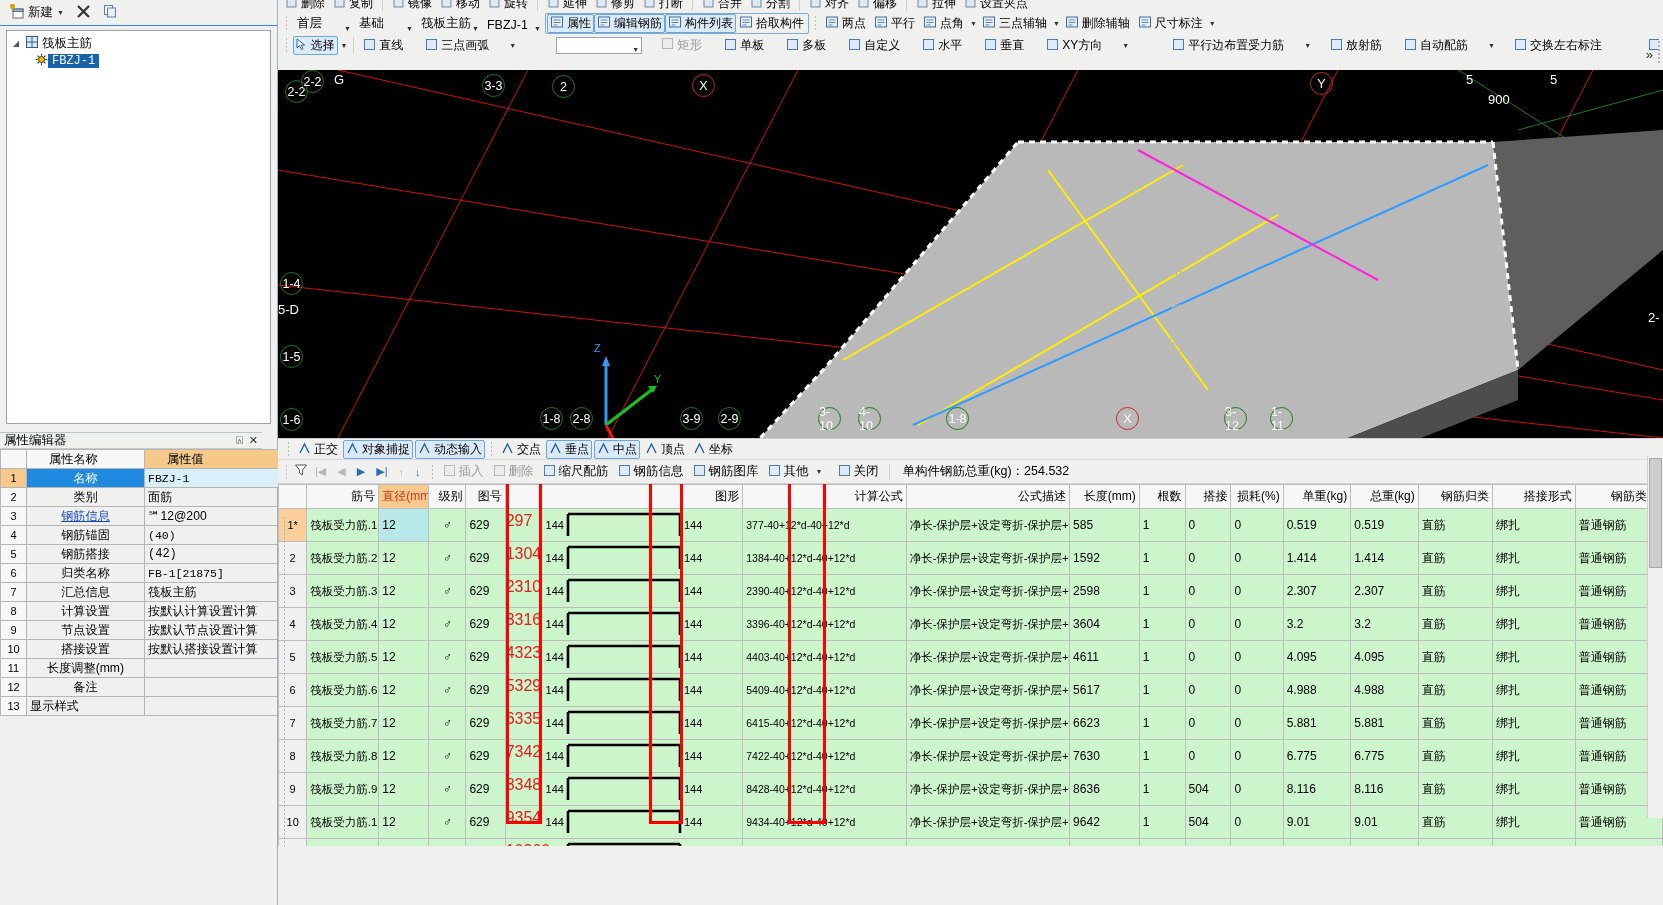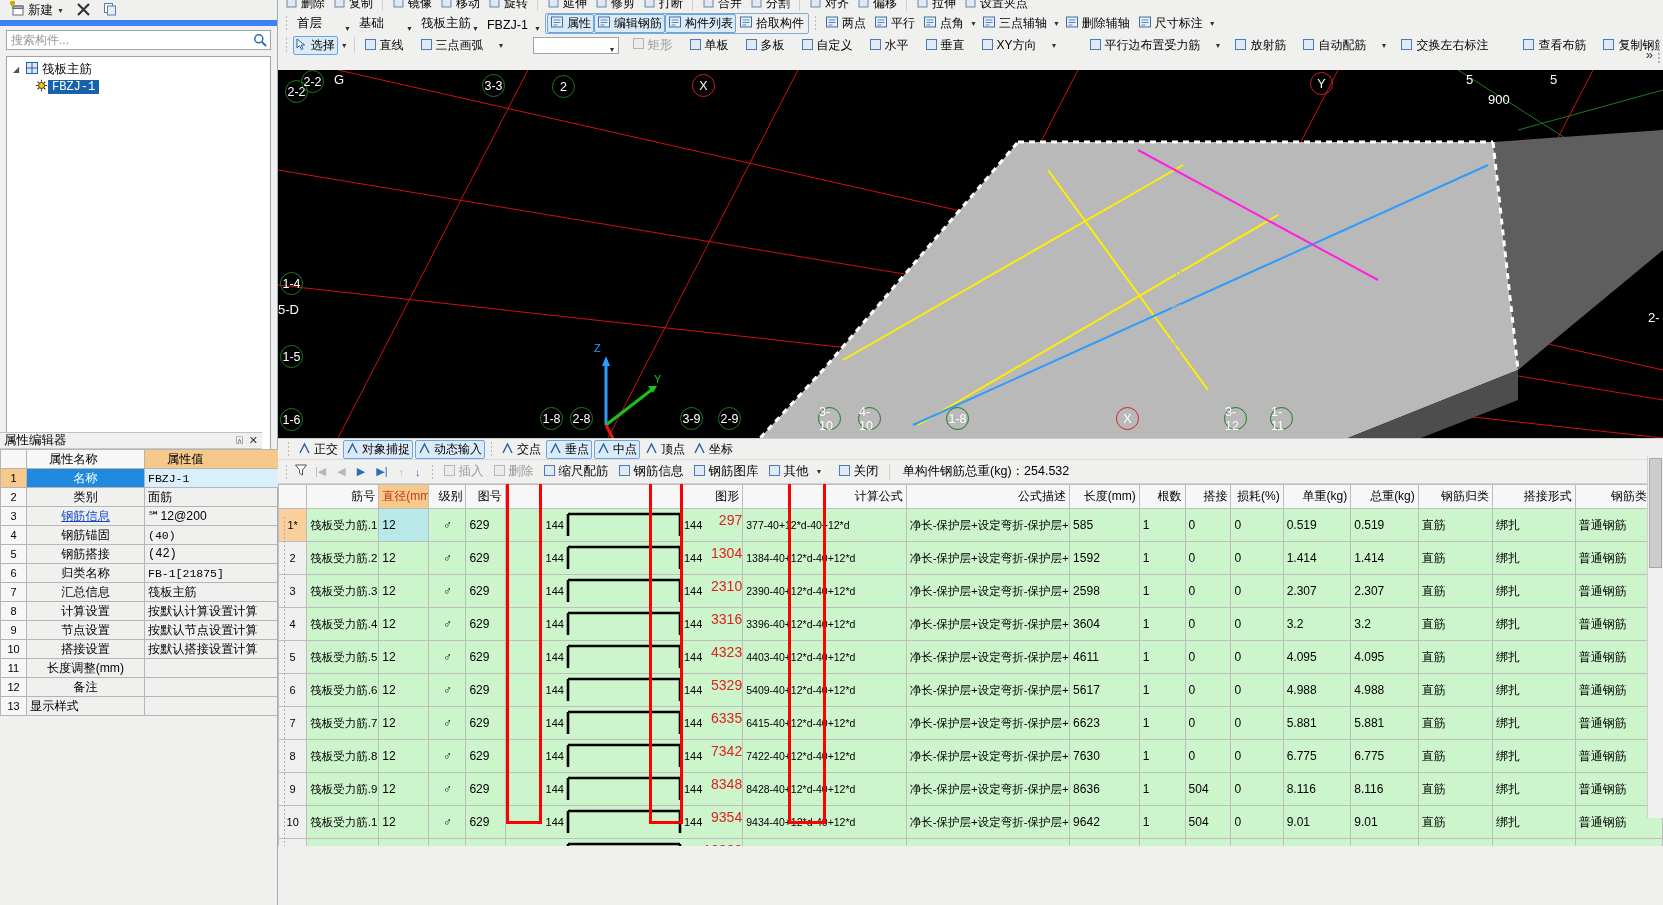--- a/index.html
+++ b/index.html
@@ -16,21 +16,21 @@
 
   
   .left-panel {
     position:absolute; left:0; top:0; width:278px; height:905px;
     background:#f0f0ef;
     border-right:1px solid #9eadc0;
   }
   .lp-toolbar {
     height:26px; display:flex; align-items:center; gap:6px;
     padding:2px 6px; background:#f0f0ef;
-    border-bottom:6px solid #3b82f6;
+    border-bottom:1px solid #3b82f6;
   }
   .tb-item { display:flex; align-items:center; gap:3px; padding:1px 3px; cursor:default; }
   .tb-label { font-size:12.5px; color:#111; }
   .caret { font-size:7px; color:#333; margin-left:1px; }
   .icon { display:inline-block; line-height:1; }
 
   .search-row { padding:4px 6px 2px 6px; }
   .search-box {
     position:relative; height:20px; background:#fff;
     border:1px solid #9aa5b1; display:flex; align-items:center;
@@ -146,21 +146,21 @@
   table.rebar tbody tr.first td.rowno { background:#fbcf9b; }
   table.rebar tbody tr.first td.dia { background:#b8e8e8; }
   td.c { text-align:center; }
   td.l { text-align:left; }
   .tiny { font-size:10.5px; }
   .jinhao { line-height:1.05; font-size:11.5px; }
   .shape-cell { position:relative; padding:0; }
   .shape-inner { display:flex; align-items:center; justify-content:center; gap:0; height:32px; }
   .shape-n { font-size:11px; }
   .shape-svg { width:120px; height:26px; }
-  .shape-val { position:absolute; left:0; right:0; top:3px; text-align:right; color:#e02020; font-size:14px;}
+  .shape-val { position:absolute; left:0; right:0; top:3px; text-align:left; color:#e02020; font-size:16px;}
   .desc { line-height:1.05; font-size:11.5px; white-space:normal; }
 
   
   .annot { position:absolute; border:3px solid #ff0000; pointer-events:none; }
 
   
   .vscroll { position:absolute; right:0; top:0; width:16px; bottom:0; background:#f0f0f0; border-left:1px solid #d0d0d0;}
   .vthumb { position:absolute; left:1px; width:13px; background:#cdcdcd; border:1px solid #a8a8a8; }
   .grip { position:absolute; width:5px;
           background-image:radial-gradient(circle,#b0b0b0 1px,transparent 1px);
@@ -195,31 +195,20 @@
       <div class="tb-item">
         <span class="icon">
           <svg width="15" height="15" viewBox="0 0 15 15">
             <rect x="1.5" y="1.5" width="8" height="9" fill="#fff" stroke="#5a7fb0"></rect>
             <rect x="4.5" y="4" width="8" height="9" fill="#e8eef6" stroke="#5a7fb0"></rect>
           </svg>
         </span>
       </div>
     </div>
 
-    <div class="search-row">
-      <div class="search-box">
-        <input type="text" placeholder="搜索构件..." style="">
-        <span class="search-icon">
-          <svg width="14" height="14" viewBox="0 0 14 14">
-            <circle cx="5.8" cy="5.8" r="4" fill="none" stroke="#2a6fb5" stroke-width="1.5"></circle>
-            <path d="M9 9 L13 13" stroke="#2a6fb5" stroke-width="2"></path>
-          </svg>
-        </span>
-      </div>
-    </div>
 
     <div class="tree">
       <div class="tree-node tree-root">
         <span class="expander">◢</span>
         <span class="icon">
           <svg width="14" height="14" viewBox="0 0 14 14">
             <rect x="1.5" y="1.5" width="11" height="11" fill="#dce9f7" stroke="#2a5f9e"></rect>
             <path d="M7 1.5 V12.5 M1.5 7 H12.5" stroke="#2a5f9e"></path>
           </svg>
         </span>
@@ -523,21 +512,21 @@
         <div class="rb-item active">
           <span class="icon">
             <svg width="12" height="13" viewBox="0 0 12 13">
                 <path d="M1 1 L1 10 L3.6 7.6 L5.4 11.5 L7 10.8 L5.2 7 L8.6 7 Z" fill="#fff" stroke="#2a5f9e"></path>
               </svg>
           </span>
           <span>选择</span>
         </div>
         <span class="caret">▼</span>
         <div class="sep"></div>
-        <div class="rb-row" id="rb-row2" style="padding:0;gap:10px;">
+        <div class="rb-row" id="rb-row2" style="padding:0;gap:16px;">
             <div class="rb-item">
               <span class="icon"><svg width="13" height="13" viewBox="0 0 13 13">
                   <rect x="1.5" y="1.5" width="10" height="10" fill="#dfeaf7" stroke="#4f7bb0"></rect>
                 </svg></span>
               <span>直线</span>
             </div>
             <div class="rb-item">
               <span class="icon"><svg width="13" height="13" viewBox="0 0 13 13">
                   <rect x="1.5" y="1.5" width="10" height="10" fill="#dfeaf7" stroke="#4f7bb0"></rect>
                 </svg></span>

